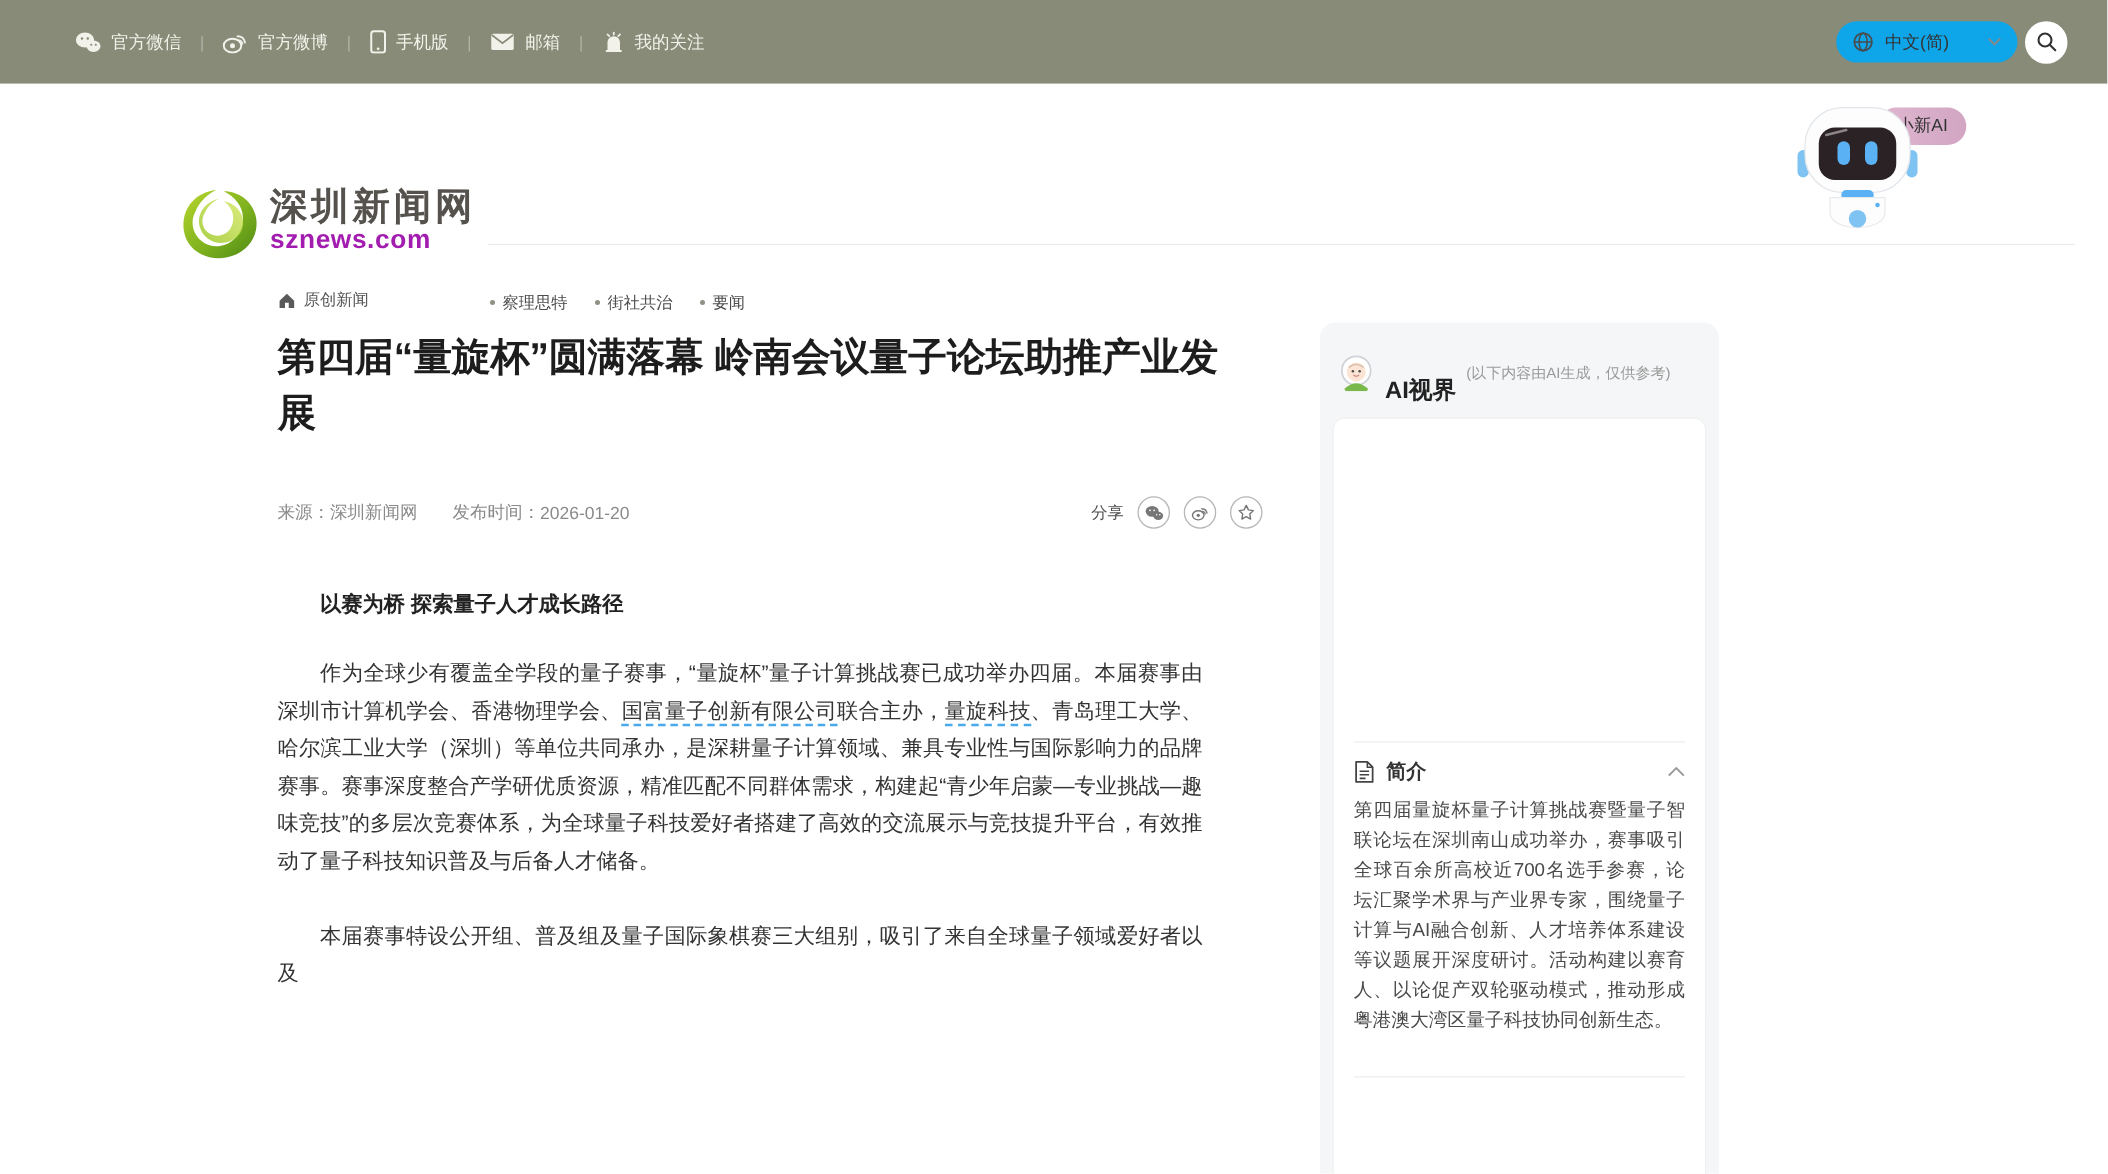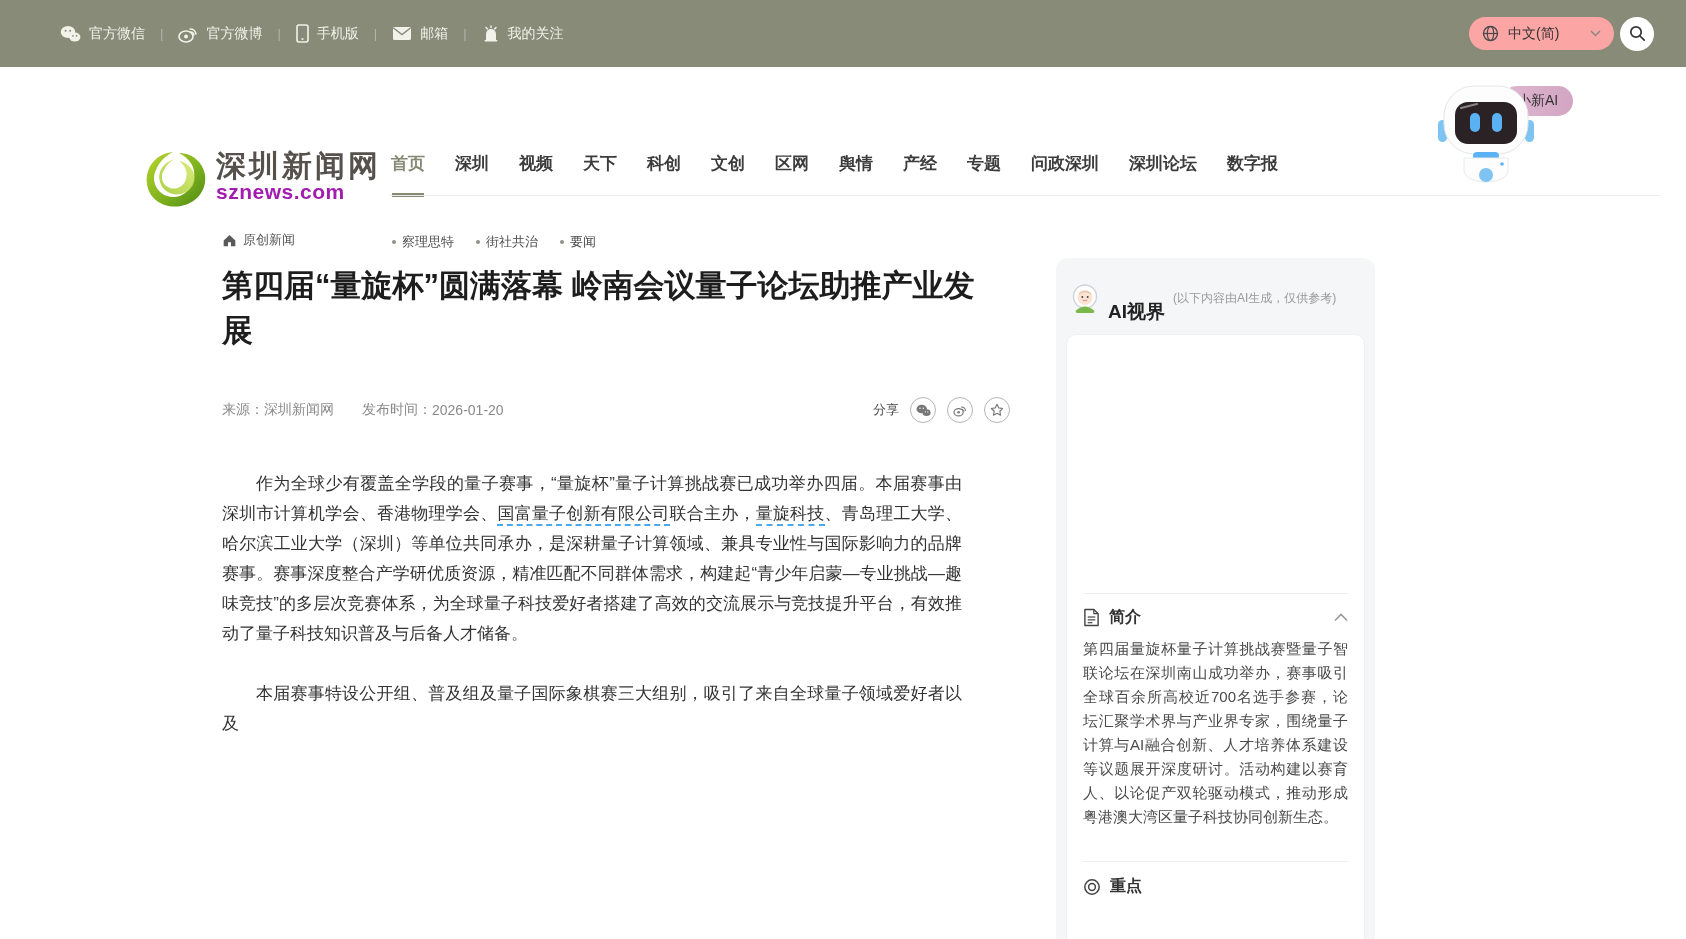--- a/index.html
+++ b/index.html
@@ -7,21 +7,21 @@
     font-family:"Liberation Sans","DejaVu Sans",sans-serif; }
   body { position:relative; }
 
   
   .topbar { height:67px; background:#878b77; display:flex; align-items:center;
     padding:0 32px 0 60px; color:#f2f2ea; }
   .tb-link { display:flex; align-items:center; gap:8px; font-size:14px; font-weight:400;
     color:#f2f2ea; text-decoration:none; cursor:pointer; }
   .tb-sep { color:rgba(255,255,255,.35); margin:0 15px; font-size:13px; }
   .tb-right { margin-left:auto; display:flex; align-items:center; }
-  .lang-pill { background:#fca5a5; height:33px; width:145px; border-radius:17px;
+  .lang-pill { background:#0ea5e9; height:33px; width:145px; border-radius:17px;
     display:flex; align-items:center; gap:9px; padding:0 13px; color:#333; font-size:14px; cursor:pointer; }
   .lang-pill .chev { margin-left:auto; }
   .search-btn { width:34px; height:34px; border-radius:50%; background:#fff; margin-left:6px;
     display:flex; align-items:center; justify-content:center; cursor:pointer; }
 
   
   .header { position:relative; height:101px; background:#fff; }
   .logo { position:absolute; left:145px; top:84px; display:flex; align-items:flex-start; gap:9px; cursor:pointer; }
   .logo-text .cn { font-size:30px; font-weight:700; color:#55524e; letter-spacing:3px; line-height:30px; }
   .logo-text .en { font-size:21px; font-weight:700; color:#a21caf; line-height:22px; letter-spacing:.5px; }
@@ -186,35 +186,20 @@
         <path d="M28 1 C10 3 0 17 2 33 C4 49 20 58 36 55 C52 52 62 39 60 24 C58 11 47 2 34 2 C44 7 51 16 49 27 C47 41 34 49 22 45 C11 41 6 29 11 19 C15 9 22 4 28 1 Z" fill="url(#lg1)"></path>
         <path d="M30 8 C18 11 12 21 15 31 C18 41 29 46 39 42 C47 39 51 31 49 23 C47 16 41 11 34 10 C40 14 43 21 41 28 C39 36 30 40 23 36 C17 33 15 25 19 19 C22 13 26 10 30 8 Z" fill="url(#lg2)" opacity=".85"></path>
       </svg>
     </span>
     <span class="logo-text">
       <div class="cn">深圳新闻网</div>
       <div class="en">sznews.com</div>
     </span>
   </div>
 
-  <nav class="nav">
-    <a class="active">首页</a>
-    <a>深圳</a>
-    <a>视频</a>
-    <a>天下</a>
-    <a>科创</a>
-    <a>文创</a>
-    <a>区网</a>
-    <a>舆情</a>
-    <a>产经</a>
-    <a>专题</a>
-    <a>问政深圳</a>
-    <a>深圳论坛</a>
-    <a>数字报</a>
-  </nav>
   <div class="nav-line"></div>
   <div class="subnav">
     <a>察理思特</a>
     <a>街社共治</a>
     <a>要闻</a>
   </div>
 </div>
 
 <div class="mascot-badge">小新AI</div>
 <div class="mascot">
@@ -280,20 +265,21 @@
         <span>
             <svg width="14" height="14" viewBox="0 0 16 16">
               <path d="M8 1.5 l2 4.1 4.5.65 -3.25 3.2.77 4.5 L8 11.8 4 13.95l.77-4.5L1.5 6.25 6 5.6 Z" fill="none" stroke="#777" stroke-width="1.3" stroke-linejoin="round"></path>
             </svg>
           </span>
       </span>
     </div>
   </div>
 
   <div class="article-body">
+      <p class="subhead"><span>以赛为桥 探索量子人才成长路径</span></p>
       <p class="para"><span>作为全球少有覆盖全学段的量子赛事，“量旋杯”量子计算挑战赛已成功举办四届。本届赛事由深圳市计算机学会、香港物理学会、</span><span class="lk-org">国富量子创新有限公司</span><span>联合主办，</span><span class="lk-org">量旋科技</span><span>、青岛理工大学、哈尔滨工业大学（深圳）等单位共同承办，是深耕量子计算领域、兼具专业性与国际影响力的品牌赛事。赛事深度整合产学研优质资源，精准匹配不同群体需求，构建起“青少年启蒙—专业挑战—趣味竞技”的多层次竞赛体系，为全球量子科技爱好者搭建了高效的交流展示与竞技提升平台，有效推动了量子科技知识普及与后备人才储备。</span></p>
       <p class="para"><span>本届赛事特设公开组、普及组及量子国际象棋赛三大组别，吸引了来自全球量子领域爱好者以及</span></p>
     </div>
 </div>
 
 <aside class="ai-card">
   <div class="ai-head">
     <span>
       <svg width="30" height="30" viewBox="0 0 30 30">
         <circle cx="15" cy="13.5" r="11.5" fill="#fff" stroke="#cfd3d8" stroke-width="1.4"></circle>
@@ -324,23 +310,14 @@
       <span>简介</span>
       <span class="chev-up">
           <svg width="14" height="9" viewBox="0 0 14 9">
             <polyline points="1,7.5 7,1.5 13,7.5" fill="none" stroke="#999" stroke-width="1.6"></polyline>
           </svg>
         </span>
     </div>
     <div class="summary-text">第四届量旋杯量子计算挑战赛暨量子智联论坛在深圳南山成功举办，赛事吸引全球百余所高校近700名选手参赛，论坛汇聚学术界与产业界专家，围绕量子计算与AI融合创新、人才培养体系建设等议题展开深度研讨。活动构建以赛育人、以论促产双轮驱动模式，推动形成粤港澳大湾区量子科技协同创新生态。</div>
     <div class="summary-gap"></div>
     <div class="divider"></div>
-    <div class="sec-head sec-highlights">
-      <span>
-          <svg width="18" height="18" viewBox="0 0 18 18">
-            <circle cx="9" cy="9" r="7.2" fill="none" stroke="#444" stroke-width="1.5"></circle>
-            <circle cx="9" cy="9" r="3.4" fill="none" stroke="#444" stroke-width="1.5"></circle>
-          </svg>
-        </span>
-      <span>重点</span>
-    </div>
   </div>
 </aside>
 
 </body></html>

